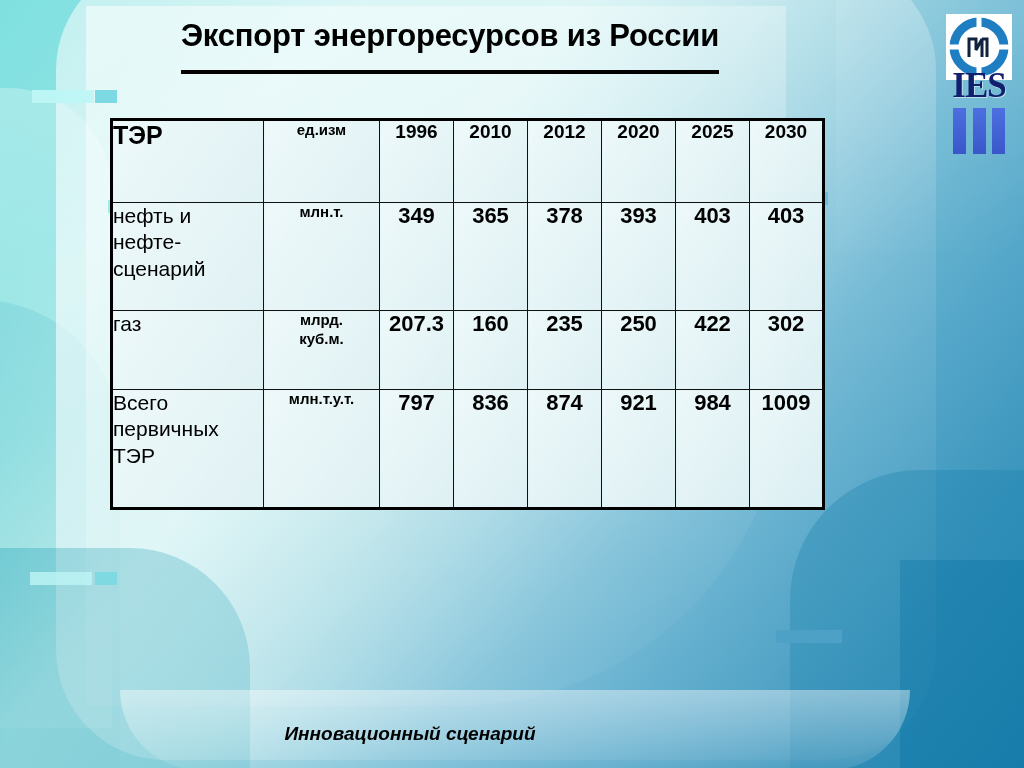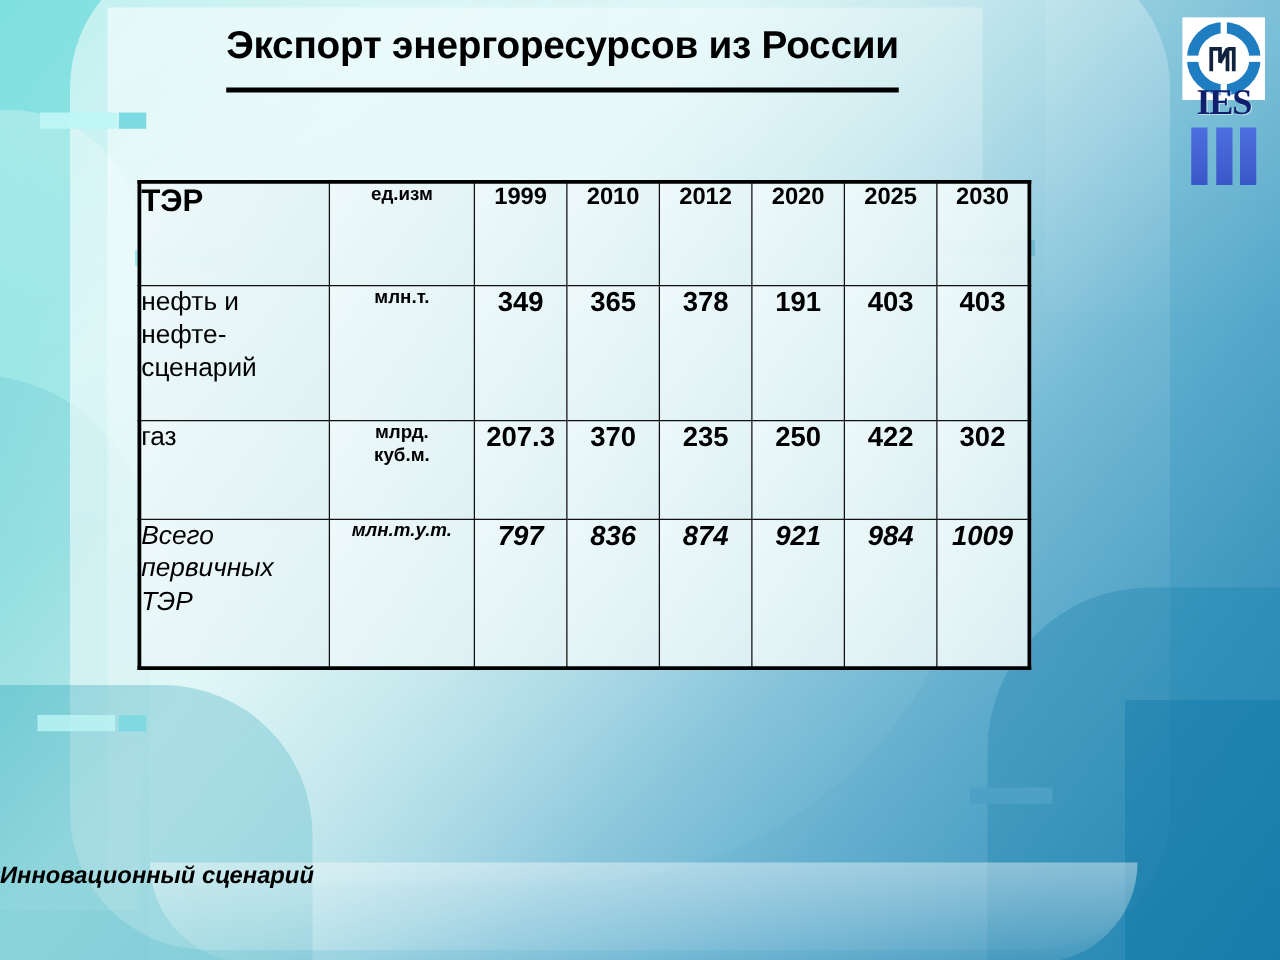--- a/index.html
+++ b/index.html
@@ -127,63 +127,62 @@
   #logo-mark {
     width: 66px; height: 66px;
     margin: 0 auto;
     background: #ffffff;
     display: block;
   }
   #logo-word {
     margin-top: -12px;
     font-family: "Liberation Serif", "DejaVu Serif", serif;
     font-weight: bold;
-    font-size: 29px;
+    font-size: 35px;
     color: #10206e;
     letter-spacing: -1px;
     line-height: 1;
     text-shadow: 1px 1px 0 rgba(255,255,255,0.5);
   }
   #logo-bars {
     margin: 5px auto 0;
     width: 52px; height: 46px;
     display: flex;
     justify-content: space-between;
   }
   #logo-bars i {
     display: block;
     width: 13px; height: 46px;
     background: linear-gradient(180deg,#4d6fe0,#3a57c9);
   }
 
   
   #table-wrap {
     position: absolute;
-    left: 110px; top: 144px;
+    left: 110px; top: 118px;
     width: 573px;
   }
   table#data-table {
     width: 714px;
     border-collapse: collapse;
     table-layout: fixed;
     background: rgba(232,245,246,0.78);
     border: 3px solid #000000;
   }
   table#data-table td {
     border: 1px solid #111111;
     vertical-align: top;
     padding: 0;
     background: linear-gradient(125deg, rgba(238,249,250,0.92), rgba(222,240,243,0.80));
   }
   tr.head-row td {
     border-bottom: 3px solid #000;
   }
   tr.total-row td {
     border-top: 3px solid #000;
-    font-style: italic;
   }
 
   .c-name  { width: 152px; }
   .c-unit  { width: 116px; }
   .c-year  { width: 74px;  }
 
   
   .hdr-tep {
     font-size: 25px; font-weight: bold; color: #000;
     padding: 26px 0 0 10px;
@@ -214,23 +213,23 @@
   .h-head  { height: 83px; }
   .h-oil   { height: 108px; }
   .h-gas   { height: 79px; }
   .h-coal  { height: 78px; }
   .h-elec  { height: 79px; }
   .h-total { height: 119px; }
 
   
   #caption {
     position: absolute;
-    left: 0; top: 690px;
+    left: 0; top: 723px;
     width: 820px;
-    text-align: left;
+    text-align: center;
     font-size: 19px;
     font-weight: bold;
     font-style: italic;
     color: #000;
   }
 </style>
 </head>
 <body>
 
 <div id="slide">
@@ -285,55 +284,55 @@
           <col class="c-year">
           <col class="c-year">
         <col class="c-year">
           <col class="c-year">
           <col class="c-year">
       </colgroup>
       <tbody>
         <tr class="head-row h-head">
           <td class="hdr-tep">ТЭР</td>
           <td class="hdr-unit">ед.изм</td>
-          <td class="hdr-year">1999</td>
+          <td class="hdr-year">1996</td>
           <td class="hdr-year">2010</td>
           <td class="hdr-year">2012</td>
           <td class="hdr-year">2020</td>
           <td class="hdr-year">2025</td>
           <td class="hdr-year">2030</td>
         </tr>
 
         <tr class="h-oil">
           <td class="row-name">
             <div>нефть и</div>
             <div>нефте-</div>
             <div>сценарий</div>
           </td>
           <td class="cell-unit">
             <div>млн.т.</div>
           </td>
           <td class="cell-val">349</td>
           <td class="cell-val">365</td>
           <td class="cell-val">378</td>
-          <td class="cell-val">191</td>
+          <td class="cell-val">393</td>
           <td class="cell-val">403</td>
           <td class="cell-val">403</td>
         </tr>
 
         <tr class="h-gas">
           <td class="row-name mid">
             <div>газ</div>
           </td>
           <td class="cell-unit">
             <div>млрд.</div>
             <div>куб.м.</div>
           </td>
           <td class="cell-val">207.3</td>
-          <td class="cell-val">370</td>
+          <td class="cell-val">160</td>
           <td class="cell-val">235</td>
           <td class="cell-val">250</td>
           <td class="cell-val">422</td>
           <td class="cell-val">302</td>
         </tr>
 
 
 
         <tr class="total-row h-total">
           <td class="row-name total">

